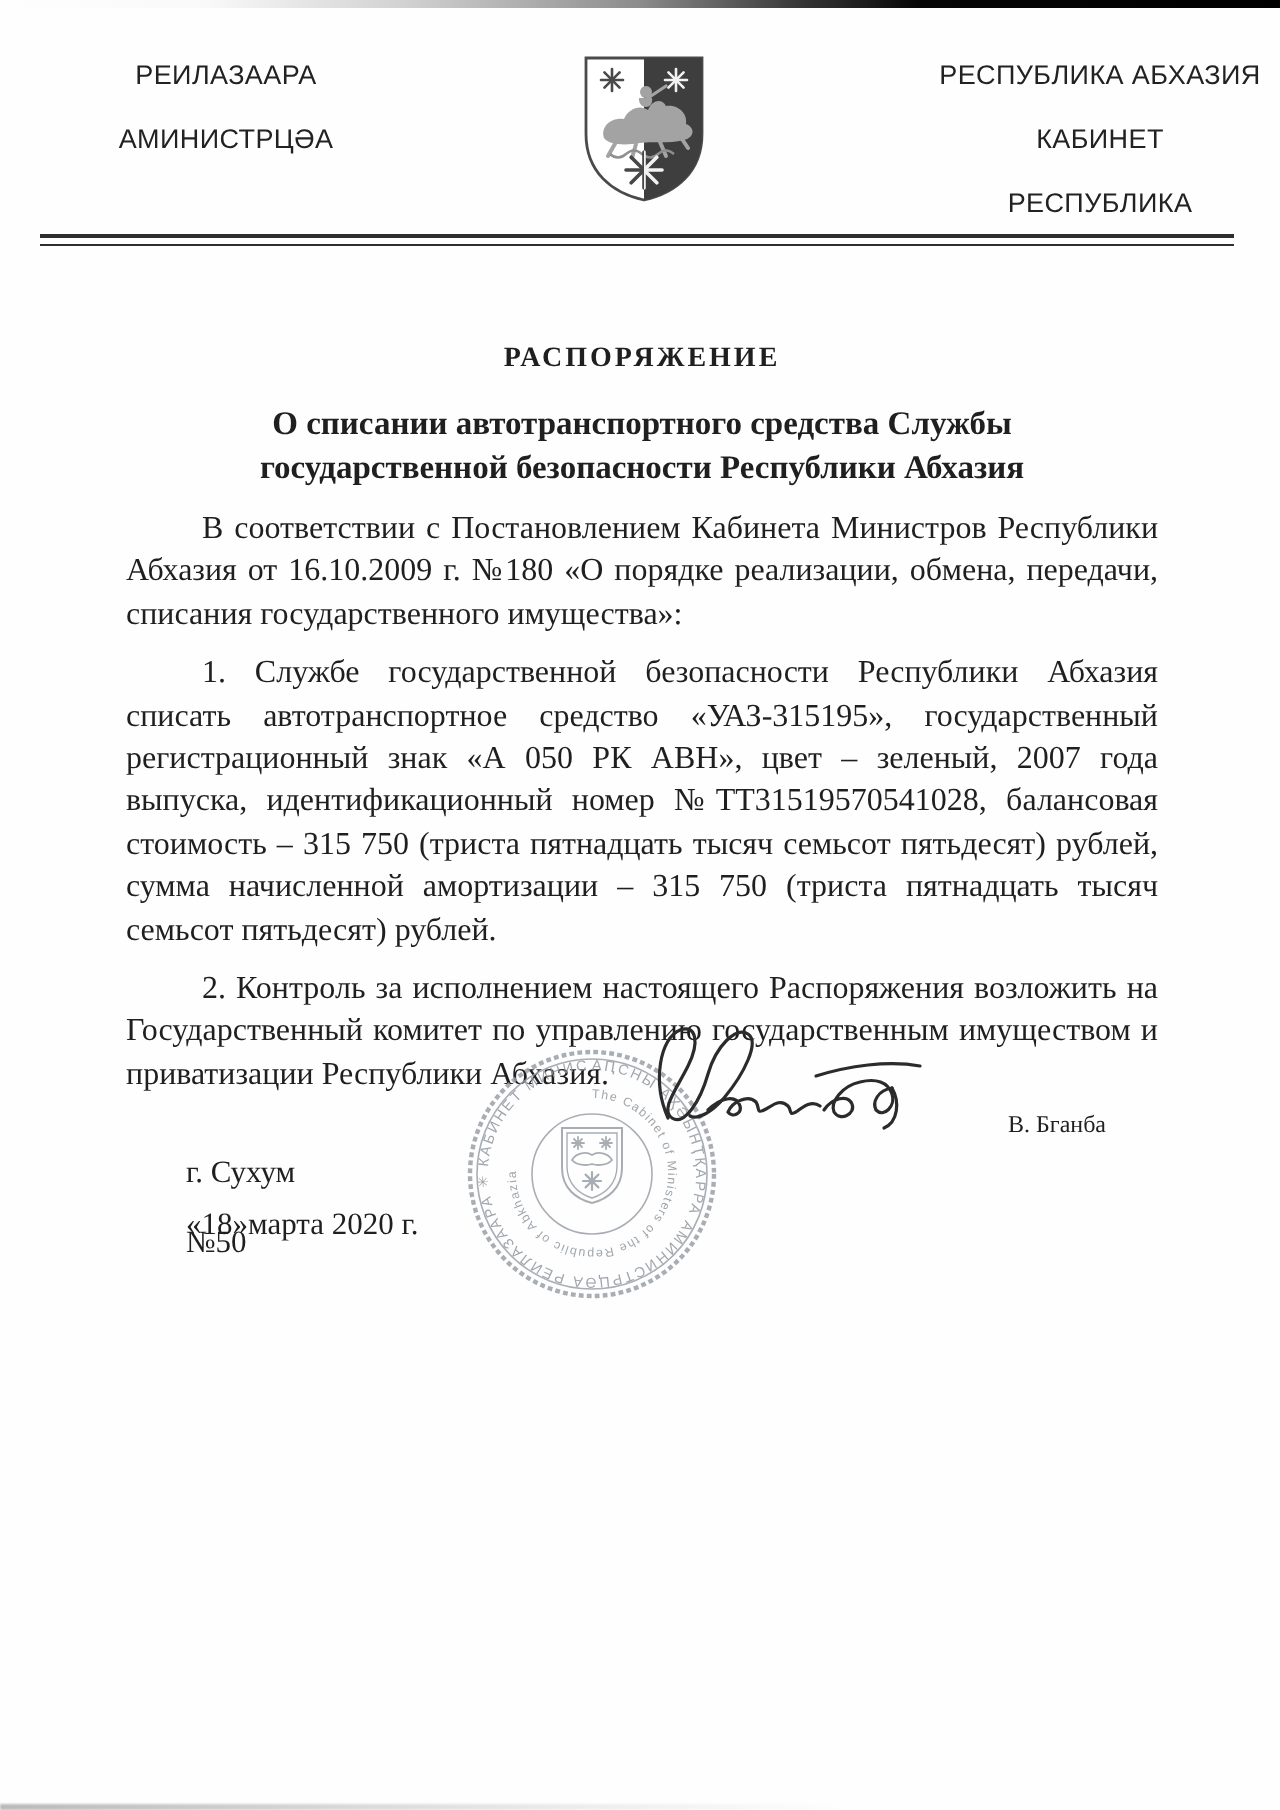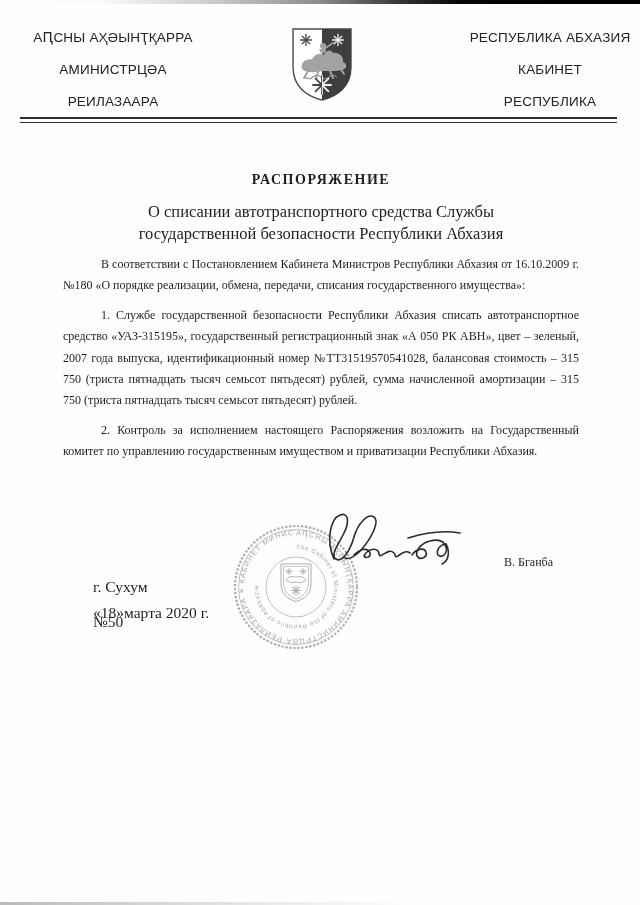--- a/index.html
+++ b/index.html
@@ -31,48 +31,47 @@
     position:absolute; left:20px; top:117px; width:597px; height:3px;
     border-top:2px solid #2e2e2e; border-bottom:1px solid #2e2e2e;
   }
   
   .doc-title {
     position:absolute; left:63px; top:172px; width:516px; text-align:center;
     font-size:14px; font-weight:bold; letter-spacing:1.5px;
   }
   .doc-subject {
     position:absolute; left:63px; top:201px; width:516px; text-align:center;
-    font-size:16.5px; font-weight:normal; line-height:21.5px;
+    font-size:16.5px; font-weight:bold; line-height:21.5px;
   }
   
   .body { position:absolute; left:63px; top:254px; width:516px;
-    font-size:12px; line-height:21.4px; }
+    font-size:16px; line-height:21.4px; }
   .body p { margin:0 0 8px 0; text-indent:38px; text-align:justify; }
   
   .sig-title { position:absolute; left:135px; top:543px; font-size:16.5px; font-weight:bold; }
   .sig-name  { position:absolute; left:504px; top:543px; font-size:12px; font-weight:normal;margin-top:12px; }
   .stamp  { position:absolute; left:231px; top:522px; opacity:0.85; }
   .scrawl { position:absolute; left:320px; top:507px; }
   
   .footer-line { position:absolute; left:93px; font-size:15.5px;font-family:Liberation Serif, serif; }
   .f-city { top:578px; }
   .f-date { top:604px; }
   .f-num  { top:613px; }
 </style>
 </head>
 <body>
 
 <div class="page">
 
   <div class="scan-top"></div>
 
   <div class="org-block org-left">
-    <div>АԤСНЫ АҲӘЫНҬҚАРРА</div>
+    <div>РЕИЛАЗААРА</div>
     <div>АМИНИСТРЦӘА</div>
-    <div>РЕИЛАЗААРА</div>
   </div>
 
   <svg class="emblem" width="64" height="78" viewBox="0 0 64 78">
     <defs>
       <clipPath id="clipL">
           <rect x="0" y="0" width="32" height="78"></rect>
         </clipPath>
       <clipPath id="clipR">
           <rect x="32" y="0" width="32" height="78"></rect>
         </clipPath>

